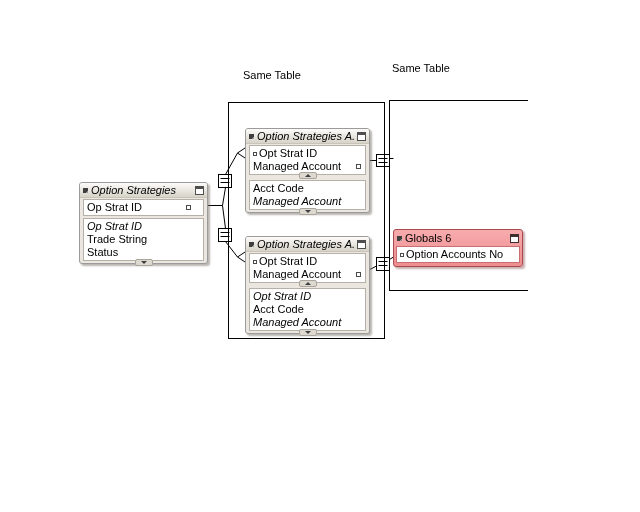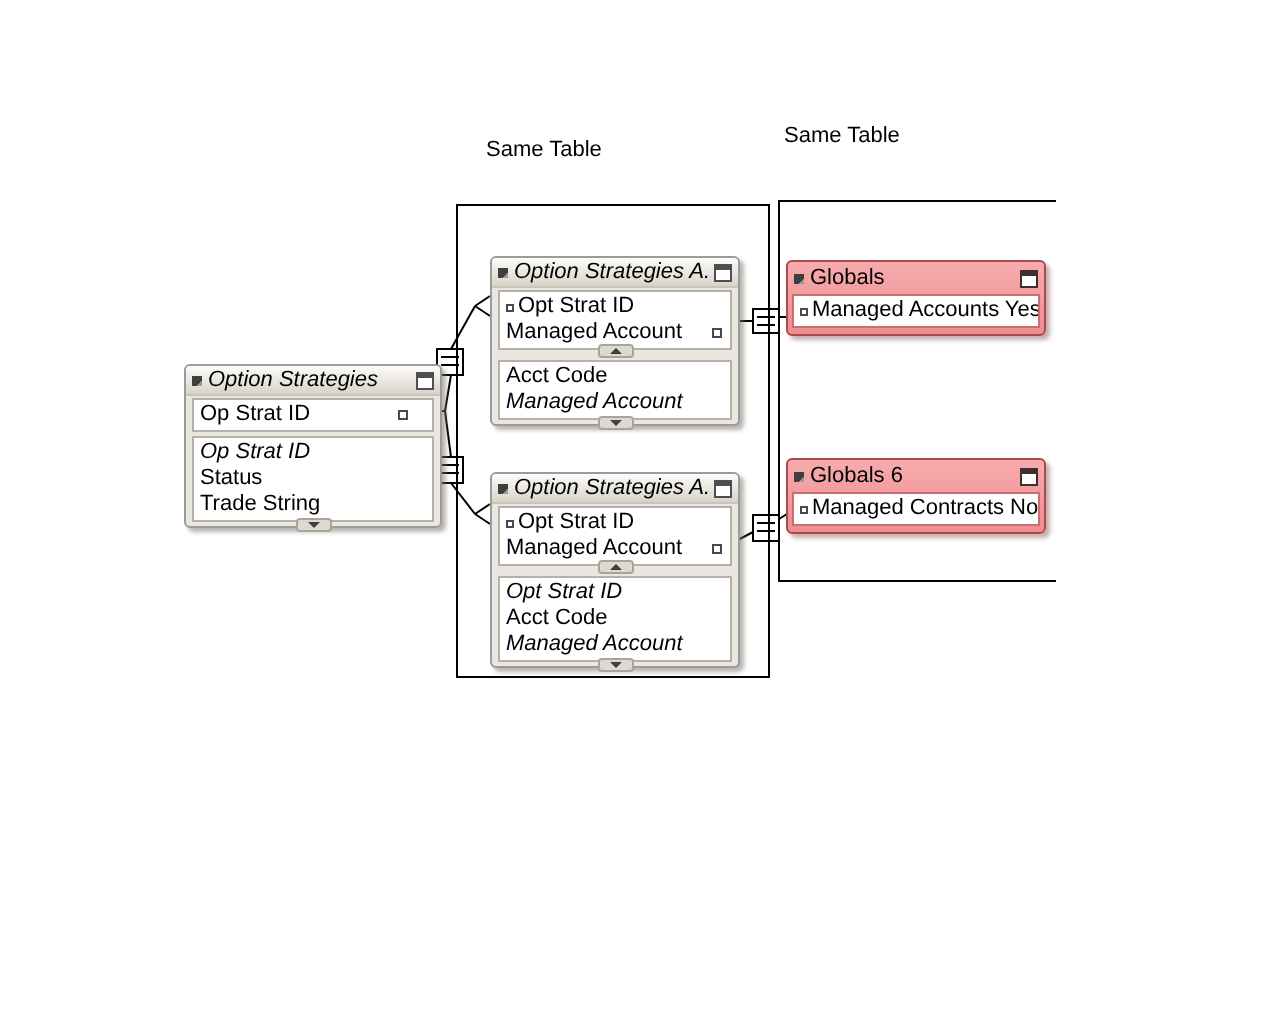--- a/index.html
+++ b/index.html
@@ -45,21 +45,21 @@
     background:linear-gradient(#f7abad,#ee8d90);
     border-color:#a94a4c;
     box-shadow:2px 2px 2px rgba(156,108,108,.55);
   }
   .tbl.pink .hdr{background:transparent;border-bottom:none;font-style:normal;height:16px;}
   .tbl.pink .wbtn{border-color:#3f2f2f;}
   .tbl.pink .wbtn::before{background:#3f2f2f;}
   .tbl.pink .sect{border-color:#c96f72;margin:0 2px 3px;}
 
   
-  #tbl-option-strategies{left:92px;top:182px;width:129px;}
+  #tbl-option-strategies{left:79px;top:182px;width:129px;}
   #tbl-os-a-top{left:245px;top:128px;width:125px;}
   #tbl-os-a-bottom{left:245px;top:236px;width:125px;}
   #tbl-globals-1{left:393px;top:130px;width:130px;}
   #tbl-globals-2{left:393px;top:229px;width:130px;}
 
   #connector-layer{position:absolute;left:0;top:0;pointer-events:none;}
   #connector-layer [data-interactable="true"]{pointer-events:auto;}
 </style>
 </head>
 <body>
@@ -121,24 +121,24 @@
       <div class="row" data-interactable="true">
         <span data-interactable="false">Op Strat ID</span>
         <span class="anchor r12" data-interactable="false"></span>
       </div>
     </div>
     <div class="sect" data-interactable="false">
       <div class="row it" data-interactable="true">
         <span data-interactable="false">Op Strat ID</span>
       </div>
       <div class="row" data-interactable="true">
+        <span data-interactable="false">Trade String</span>
+      </div>
+      <div class="row" data-interactable="true">
         <span data-interactable="false">Status</span>
-      </div>
-      <div class="row" data-interactable="true">
-        <span data-interactable="false">Trade String</span>
       </div>
     </div>
     <div class="scrollpill pill-bottom" data-interactable="true">
       <span class="tri-down" data-interactable="false"></span>
     </div>
   </div>
 
   <div class="tbl" id="tbl-os-a-top" data-interactable="true">
     <div class="hdr" data-interactable="true">
       <span class="ticon" data-interactable="false"></span>
@@ -199,41 +199,28 @@
       </div>
       <div class="row it" data-interactable="true">
         <span data-interactable="false">Managed Account</span>
       </div>
     </div>
     <div class="scrollpill pill-bottom" data-interactable="true">
       <span class="tri-down" data-interactable="false"></span>
     </div>
   </div>
 
-  <div class="tbl pink" id="tbl-globals-1" data-interactable="true">
-    <div class="hdr" data-interactable="true">
-      <span class="ticon" data-interactable="false"></span>
-      <span class="hdr-title" data-interactable="false">Globals</span>
+
+  <div class="tbl pink" id="tbl-globals-2" data-interactable="true">
+    <div class="hdr" data-interactable="true">
+      <span class="ticon" data-interactable="false"></span>
+      <span class="hdr-title" data-interactable="false">Globals 6</span>
       <span class="wbtn" data-interactable="true"></span>
     </div>
     <div class="sect" data-interactable="false">
       <div class="row" data-interactable="true">
         <span class="bullet" data-interactable="false"></span>
-        <span data-interactable="false">Managed Accounts Yes</span>
-      </div>
-    </div>
-  </div>
-
-  <div class="tbl pink" id="tbl-globals-2" data-interactable="true">
-    <div class="hdr" data-interactable="true">
-      <span class="ticon" data-interactable="false"></span>
-      <span class="hdr-title" data-interactable="false">Globals 6</span>
-      <span class="wbtn" data-interactable="true"></span>
-    </div>
-    <div class="sect" data-interactable="false">
-      <div class="row" data-interactable="true">
-        <span class="bullet" data-interactable="false"></span>
-        <span data-interactable="false">Managed Contracts No</span>
+        <span data-interactable="false">Option Accounts No</span>
       </div>
     </div>
   </div>
 
 </div>
 
 </body></html>

